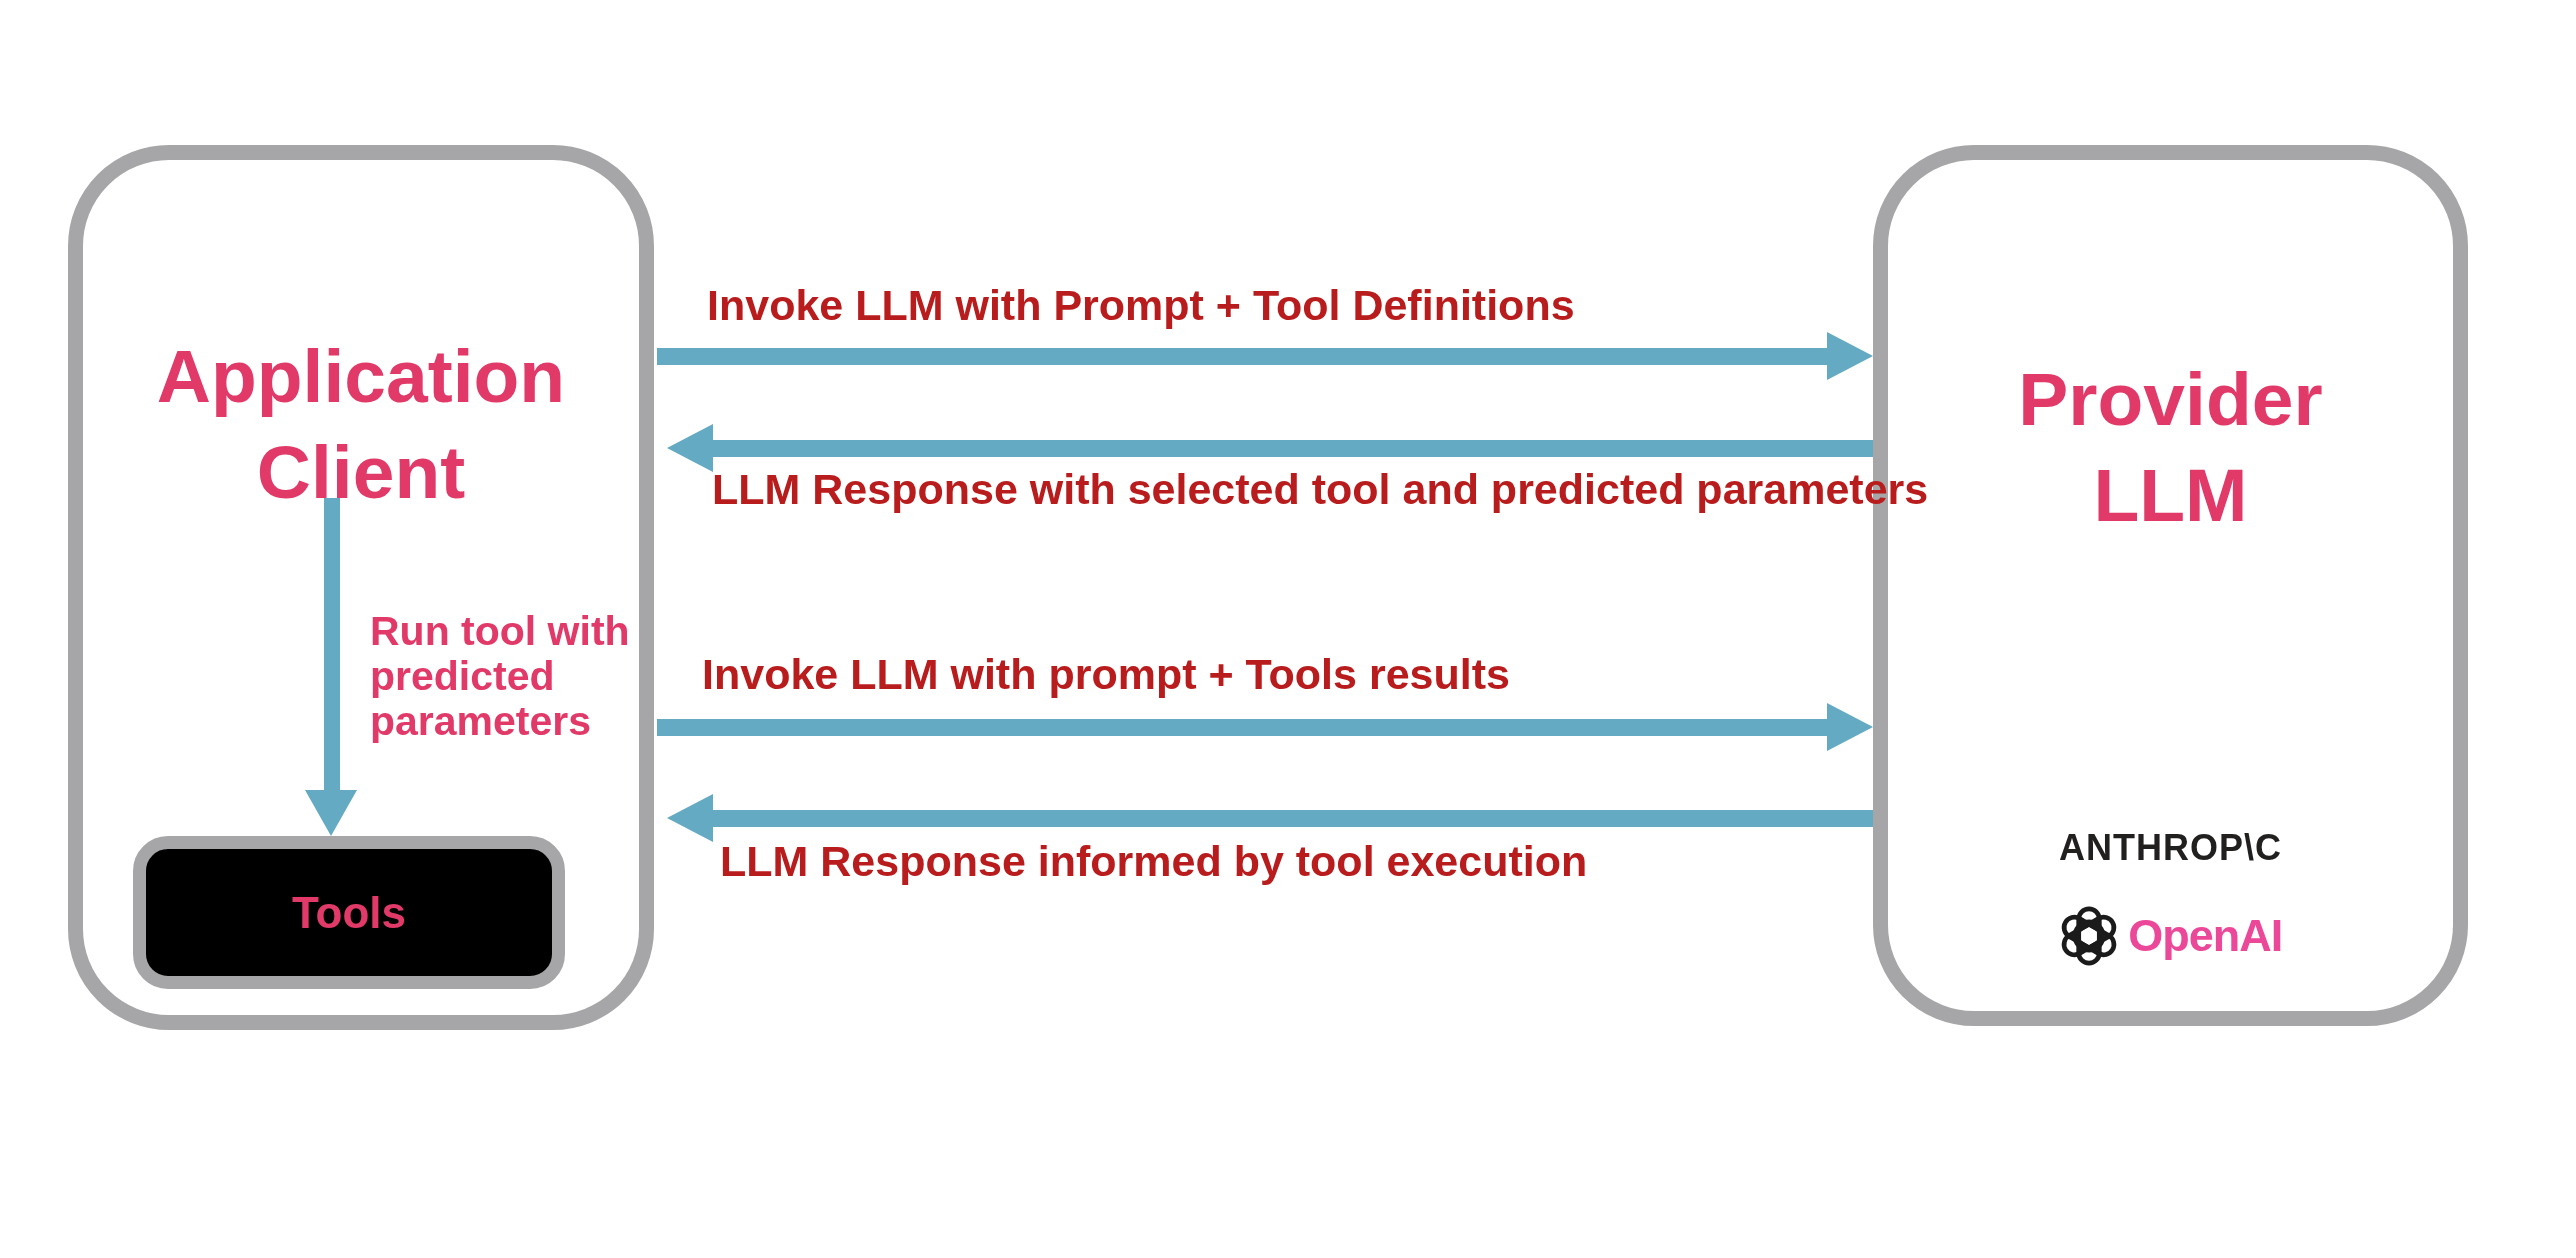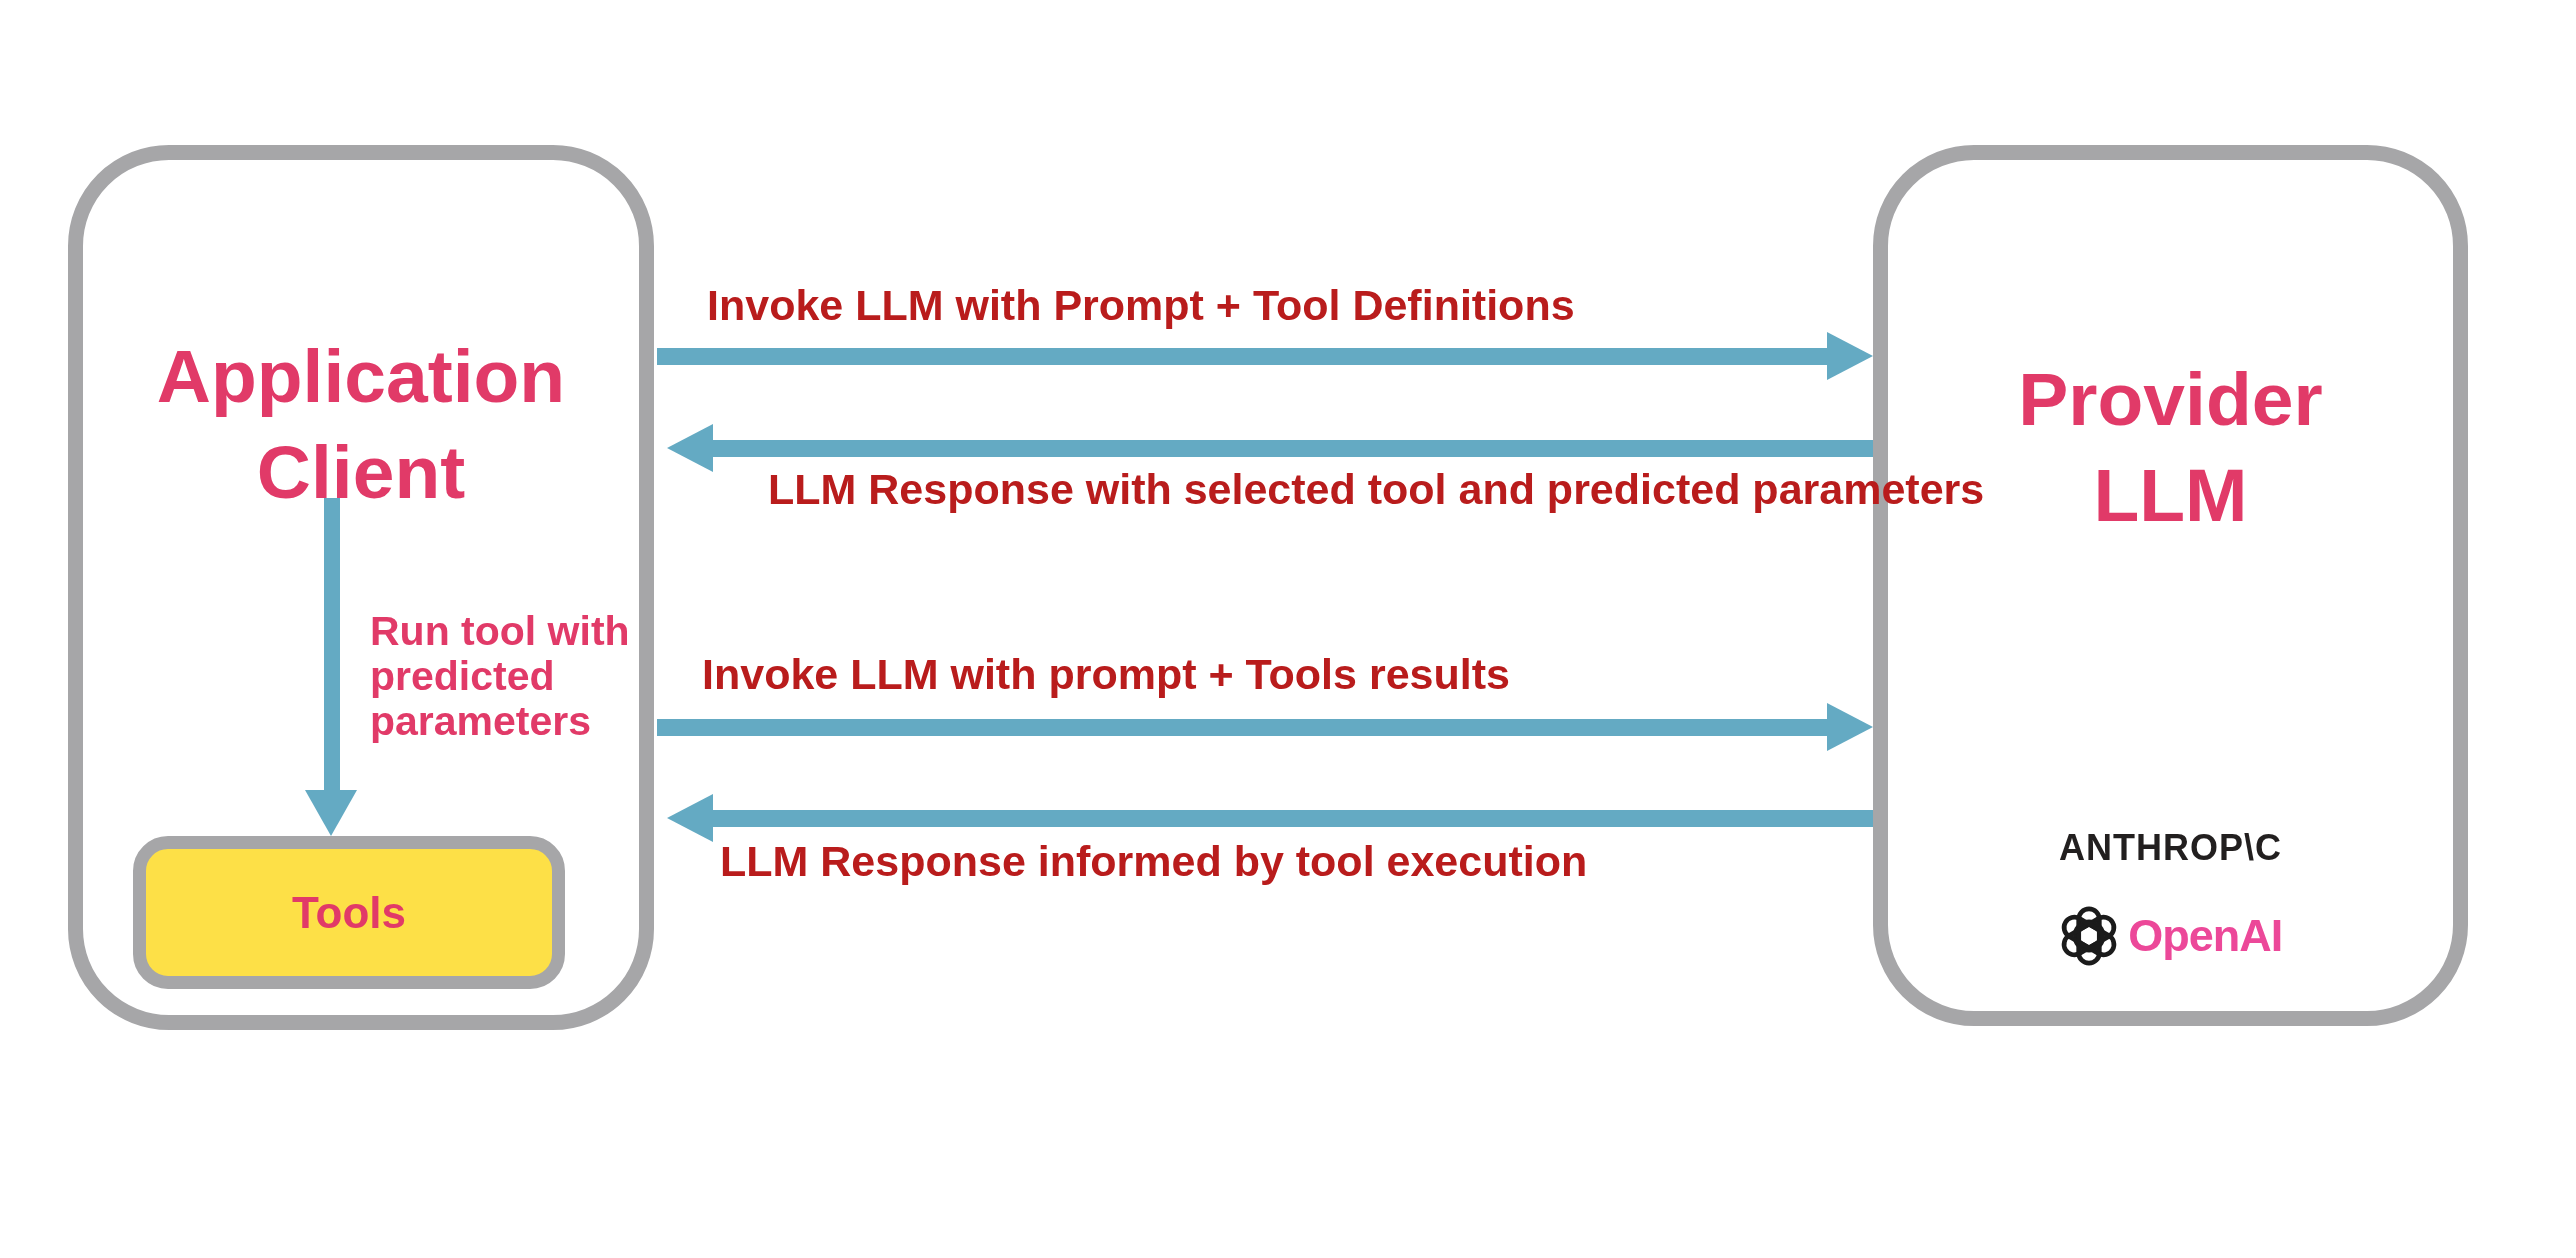--- a/index.html
+++ b/index.html
@@ -34,21 +34,21 @@
   .client-title { left:68px;   width:586px; top:328px; }
   .llm-title    { left:1873px; width:595px; top:351px; }
 
   
   .tools-box {
     position:absolute;
     left:133px; top:836px; width:432px; height:153px;
     box-sizing:border-box;
     border:13.5px solid #a6a6a8;
     border-radius:35px;
-    background:#fde047;
+    background:#000000;
     display:flex; align-items:center; justify-content:center;
   }
   .tools-label { font-size:44px; font-weight:bold; color:#e13a68; }
 
   
   .h-arrow { position:absolute; height:48px; }
   .h-arrow .shaft {
     position:absolute; top:16.4px; height:16.4px;
     background:#64aac3;
   }
@@ -77,21 +77,21 @@
   .flow-4 .shaft { width:1161px; }
 
   .flow-label {
     position:absolute;
     font-size:43px;
     font-weight:bold;
     color:#b91c1c;
     white-space:nowrap;
   }
   .flow-label-1 { left:707px; top:281px; }
-  .flow-label-2 { left:768px; top:465px; }
+  .flow-label-2 { left:712px; top:465px; }
   .flow-label-3 { left:702px; top:650px; }
   .flow-label-4 { left:720px; top:837px; }
 
   
   .v-arrow-shaft {
     position:absolute;
     left:324px; top:498px; width:15.5px; height:293px;
     background:#64aac3;
   }
   .v-arrow-head {

